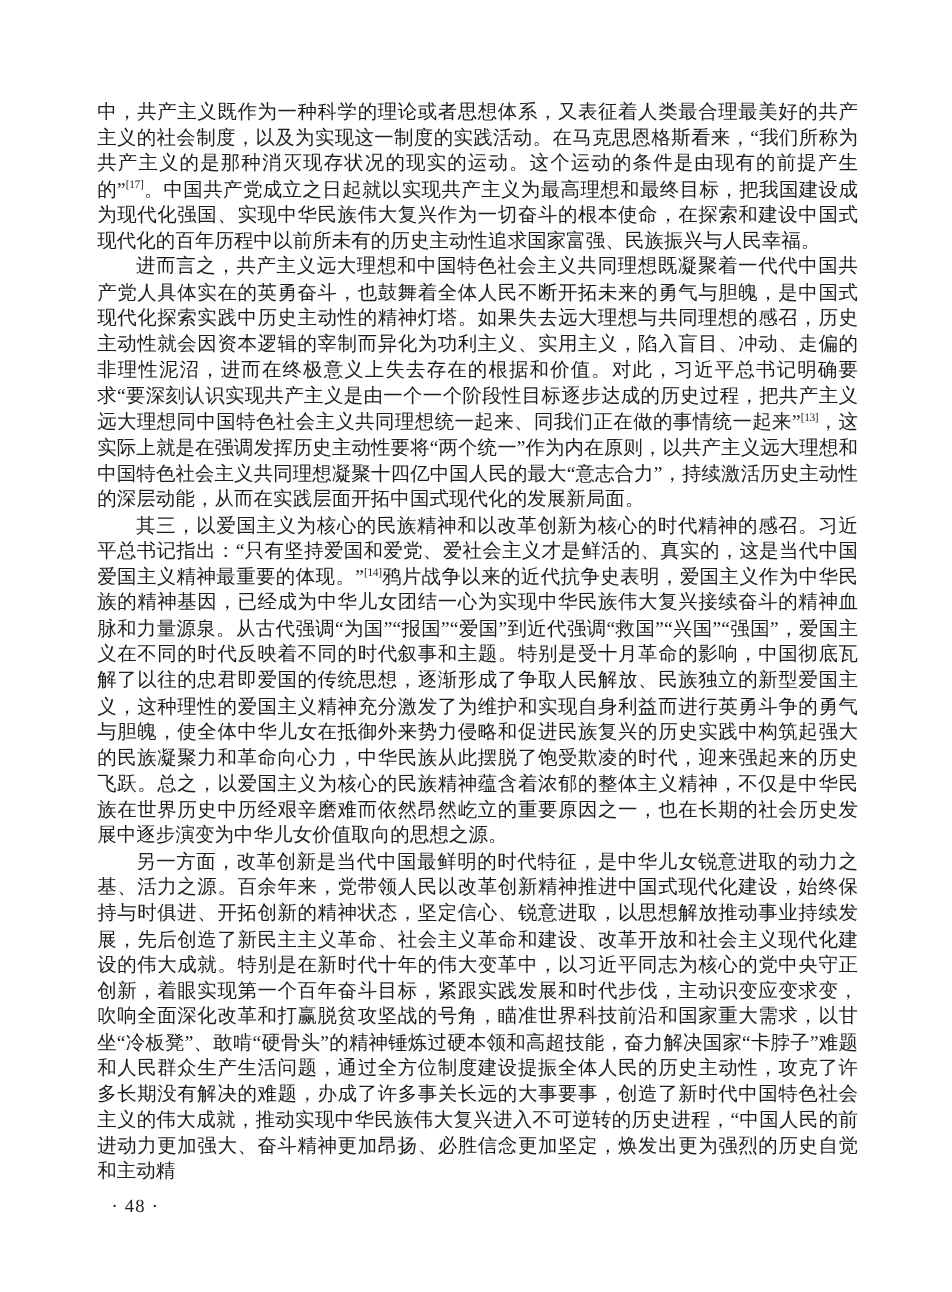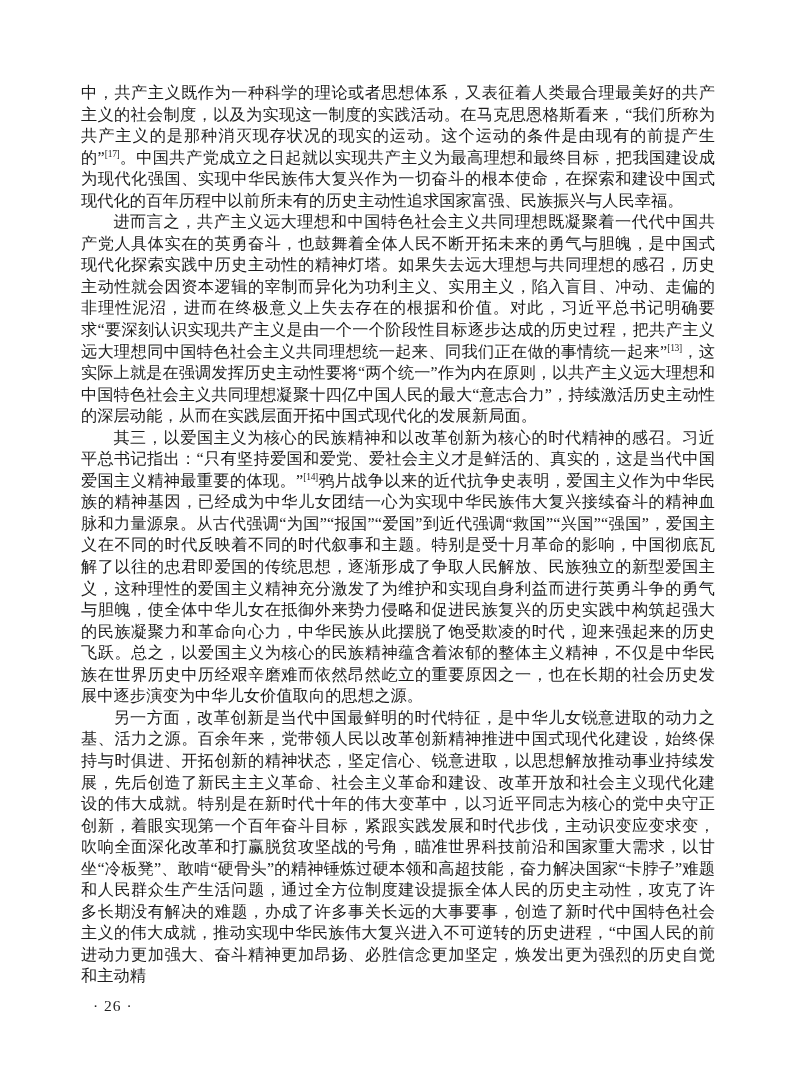--- a/index.html
+++ b/index.html
@@ -54,14 +54,14 @@
 </head>
 <body>
 
 <div class="page">
   <div class="text-block">
       <p class="">中，共产主义既作为一种科学的理论或者思想体系，又表征着人类最合理最美好的共产主义的社会制度，以及为实现这一制度的实践活动。在马克思恩格斯看来，“我们所称为共产主义的是那种消灭现存状况的现实的运动。这个运动的条件是由现有的前提产生的”<sup class="cite">[17]</sup>。中国共产党成立之日起就以实现共产主义为最高理想和最终目标，把我国建设成为现代化强国、实现中华民族伟大复兴作为一切奋斗的根本使命，在探索和建设中国式现代化的百年历程中以前所未有的历史主动性追求国家富强、民族振兴与人民幸福。</p>
       <p class="indent">进而言之，共产主义远大理想和中国特色社会主义共同理想既凝聚着一代代中国共产党人具体实在的英勇奋斗，也鼓舞着全体人民不断开拓未来的勇气与胆魄，是中国式现代化探索实践中历史主动性的精神灯塔。如果失去远大理想与共同理想的感召，历史主动性就会因资本逻辑的宰制而异化为功利主义、实用主义，陷入盲目、冲动、走偏的非理性泥沼，进而在终极意义上失去存在的根据和价值。对此，习近平总书记明确要求“要深刻认识实现共产主义是由一个一个阶段性目标逐步达成的历史过程，把共产主义远大理想同中国特色社会主义共同理想统一起来、同我们正在做的事情统一起来”<sup class="cite">[13]</sup>，这实际上就是在强调发挥历史主动性要将“两个统一”作为内在原则，以共产主义远大理想和中国特色社会主义共同理想凝聚十四亿中国人民的最大“意志合力”，持续激活历史主动性的深层动能，从而在实践层面开拓中国式现代化的发展新局面。</p>
       <p class="indent">其三，以爱国主义为核心的民族精神和以改革创新为核心的时代精神的感召。习近平总书记指出：“只有坚持爱国和爱党、爱社会主义才是鲜活的、真实的，这是当代中国爱国主义精神最重要的体现。”<sup class="cite">[14]</sup>鸦片战争以来的近代抗争史表明，爱国主义作为中华民族的精神基因，已经成为中华儿女团结一心为实现中华民族伟大复兴接续奋斗的精神血脉和力量源泉。从古代强调“为国”“报国”“爱国”到近代强调“救国”“兴国”“强国”，爱国主义在不同的时代反映着不同的时代叙事和主题。特别是受十月革命的影响，中国彻底瓦解了以往的忠君即爱国的传统思想，逐渐形成了争取人民解放、民族独立的新型爱国主义，这种理性的爱国主义精神充分激发了为维护和实现自身利益而进行英勇斗争的勇气与胆魄，使全体中华儿女在抵御外来势力侵略和促进民族复兴的历史实践中构筑起强大的民族凝聚力和革命向心力，中华民族从此摆脱了饱受欺凌的时代，迎来强起来的历史飞跃。总之，以爱国主义为核心的民族精神蕴含着浓郁的整体主义精神，不仅是中华民族在世界历史中历经艰辛磨难而依然昂然屹立的重要原因之一，也在长期的社会历史发展中逐步演变为中华儿女价值取向的思想之源。</p>
       <p class="indent">另一方面，改革创新是当代中国最鲜明的时代特征，是中华儿女锐意进取的动力之基、活力之源。百余年来，党带领人民以改革创新精神推进中国式现代化建设，始终保持与时俱进、开拓创新的精神状态，坚定信心、锐意进取，以思想解放推动事业持续发展，先后创造了新民主主义革命、社会主义革命和建设、改革开放和社会主义现代化建设的伟大成就。特别是在新时代十年的伟大变革中，以习近平同志为核心的党中央守正创新，着眼实现第一个百年奋斗目标，紧跟实践发展和时代步伐，主动识变应变求变，吹响全面深化改革和打赢脱贫攻坚战的号角，瞄准世界科技前沿和国家重大需求，以甘坐“冷板凳”、敢啃“硬骨头”的精神锤炼过硬本领和高超技能，奋力解决国家“卡脖子”难题和人民群众生产生活问题，通过全方位制度建设提振全体人民的历史主动性，攻克了许多长期没有解决的难题，办成了许多事关长远的大事要事，创造了新时代中国特色社会主义的伟大成就，推动实现中华民族伟大复兴进入不可逆转的历史进程，“中国人民的前进动力更加强大、奋斗精神更加昂扬、必胜信念更加坚定，焕发出更为强烈的历史自觉和主动精</p>
     </div>
-  <div class="page-number">· 26 ·</div>
+  <div class="page-number">· 48 ·</div>
 </div>
 
 </body></html>

